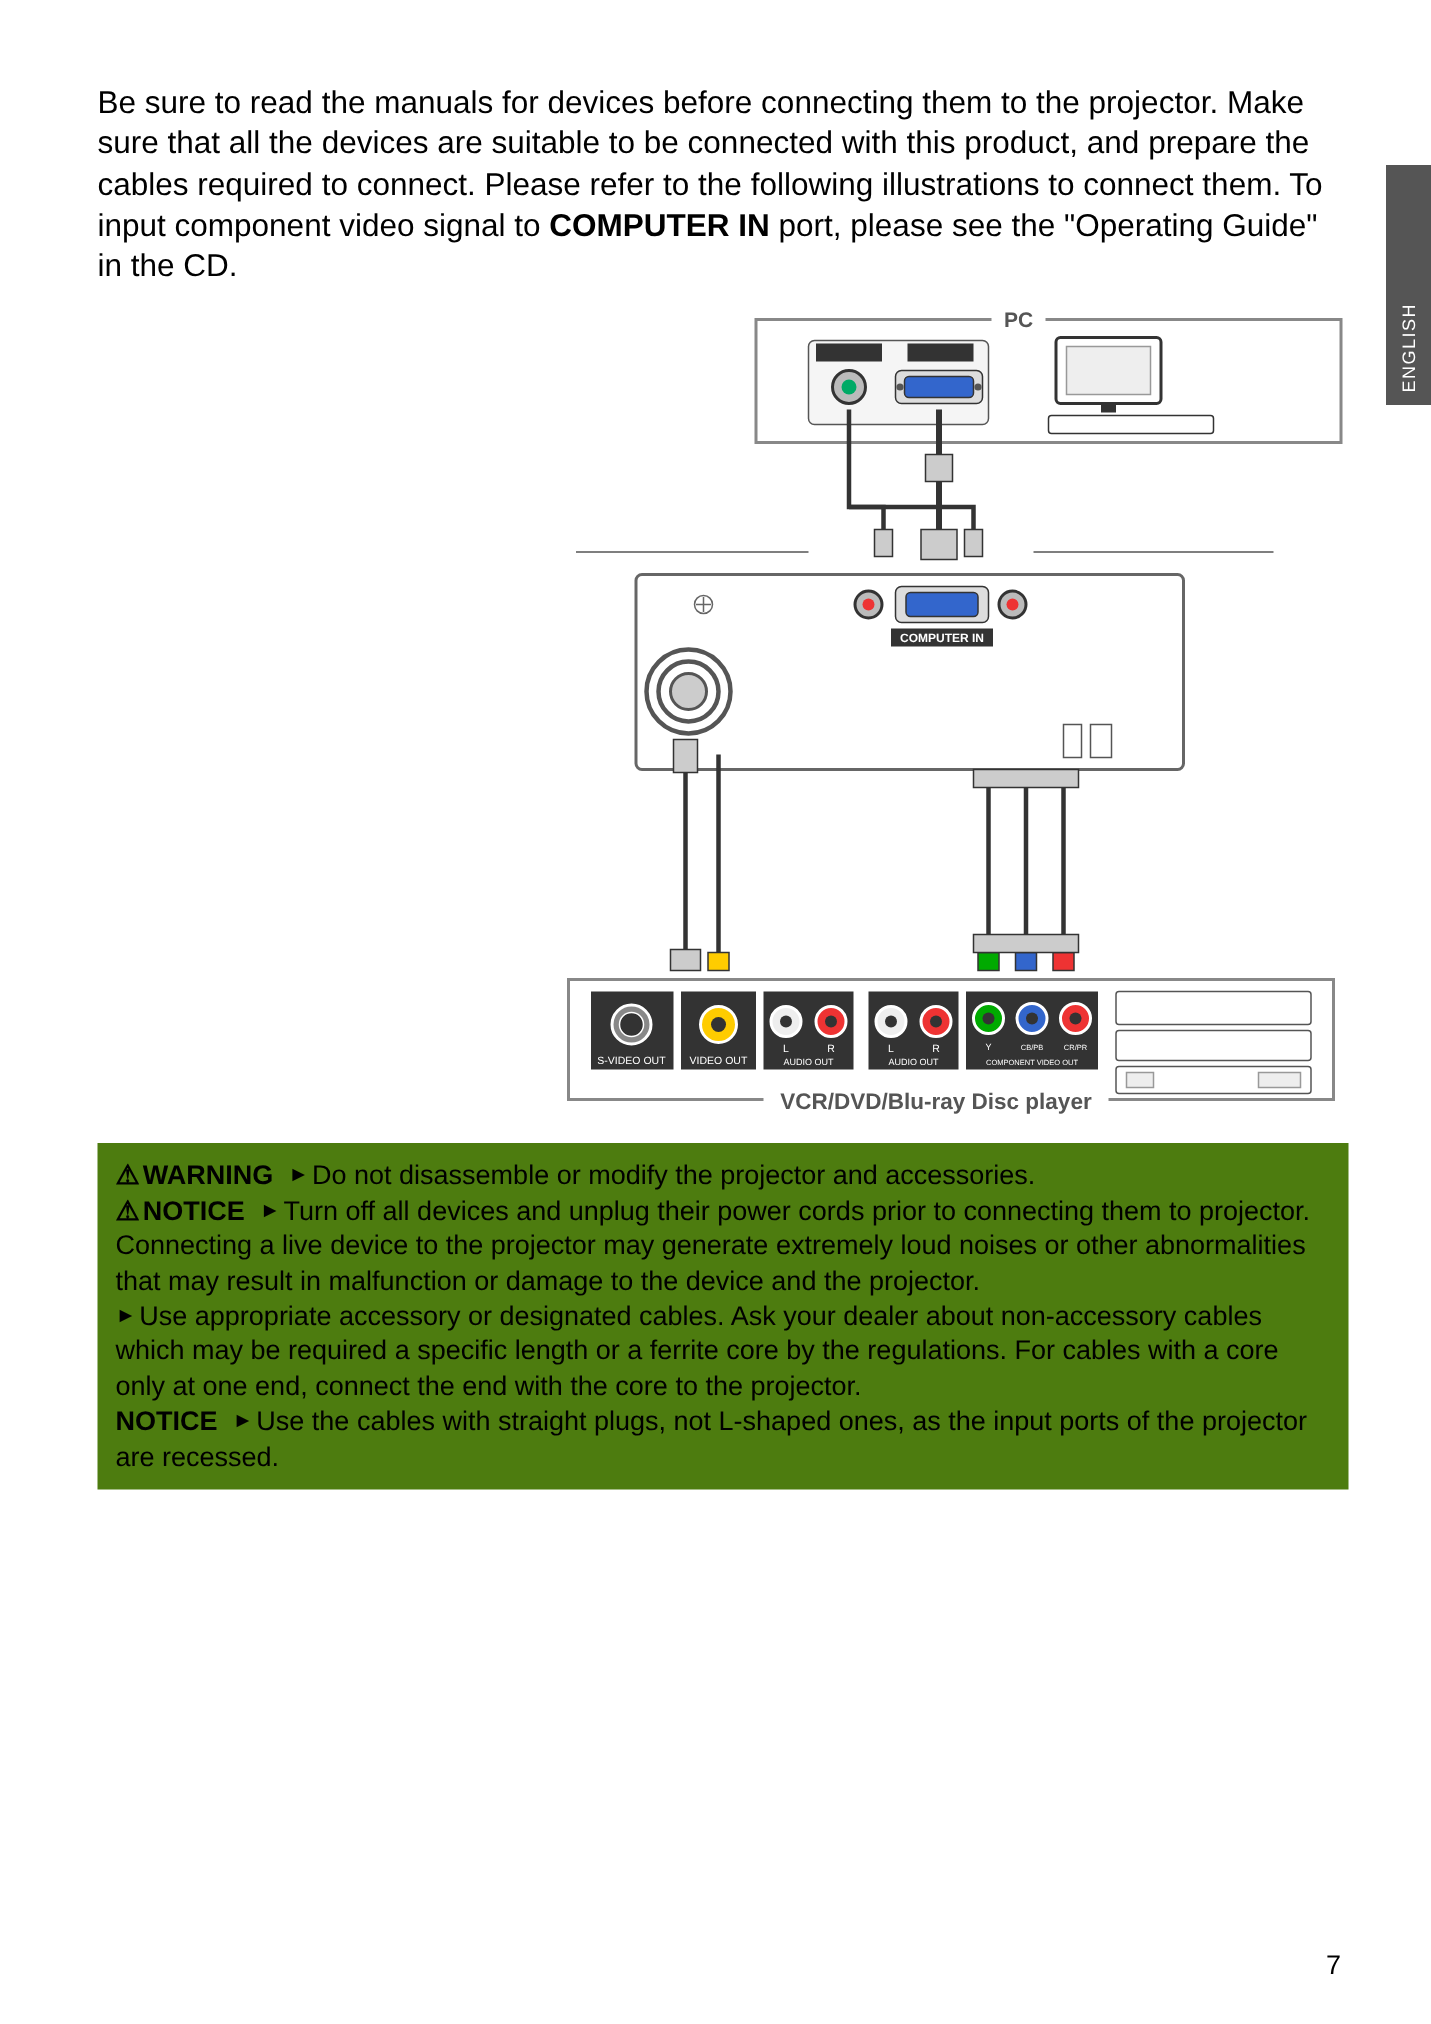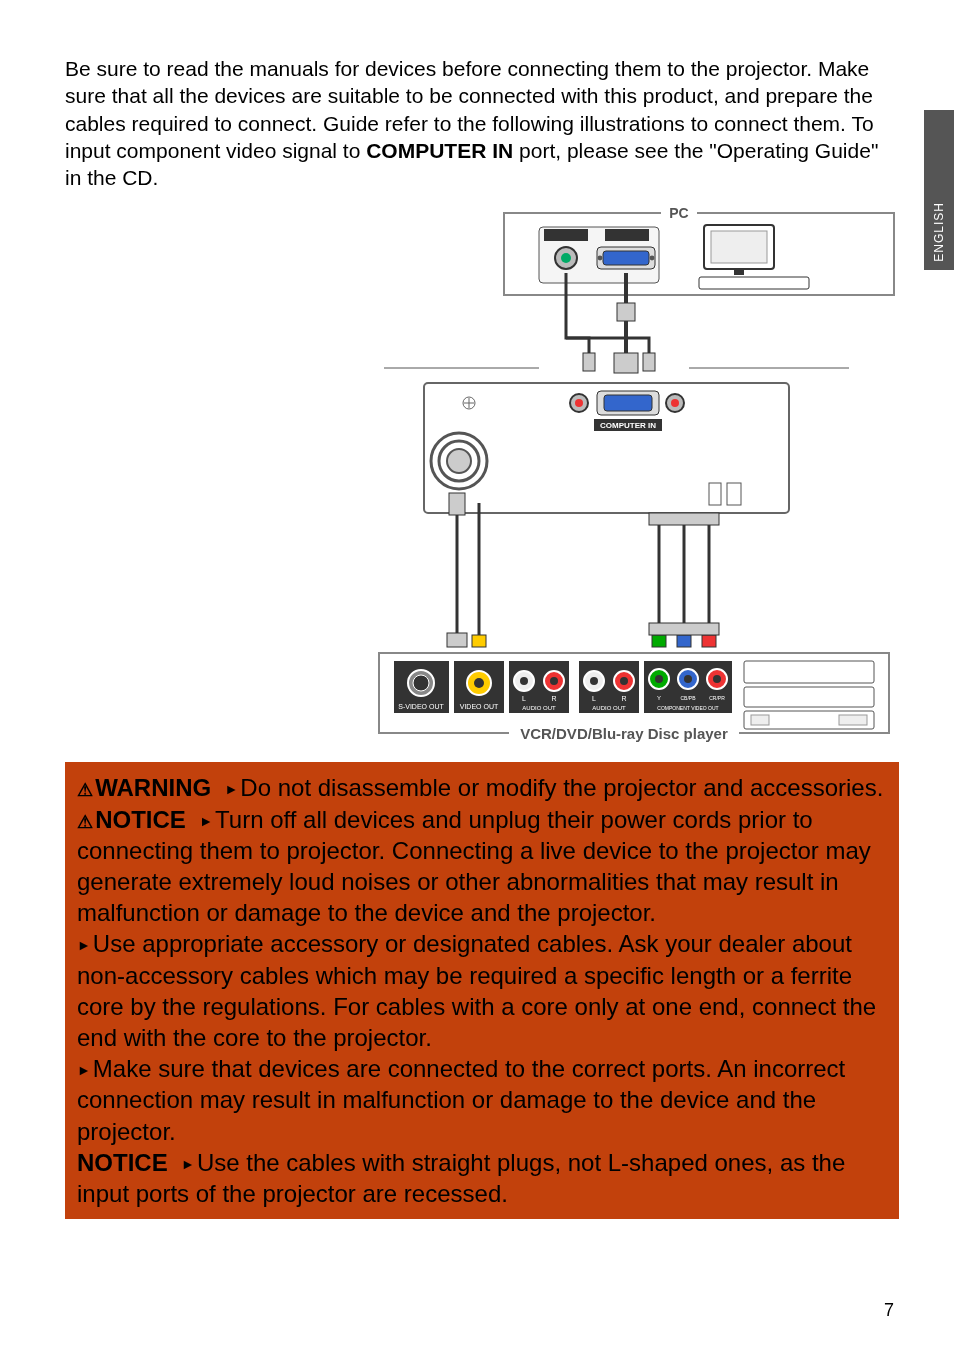--- a/index.html
+++ b/index.html
@@ -5,38 +5,38 @@
   * { box-sizing: border-box; margin: 0; padding: 0; }
   html, body { width: 954px; height: 1349px; background: #fff; font-family: Arial, Helvetica, sans-serif; color: #000; }
   .page { position: relative; width: 954px; height: 1349px; padding: 55px 55px 0 65px; }
   .side-tab { position: absolute; right: 0; top: 110px; width: 30px; height: 160px; background: #555; display: flex; align-items: flex-end; justify-content: center; padding-bottom: 8px; }
   .side-tab span { writing-mode: vertical-rl; transform: rotate(180deg); color: #fff; font-size: 12px; letter-spacing: 1px; }
   h1 { font-size: 33px; font-weight: 900; margin-bottom: 6px; }
   .intro { font-size: 21px; line-height: 1.3; }
   .intro b { font-weight: 900; }
   .diagram-wrap { width: 100%; display: flex; justify-content: flex-end; margin: 12px 0 14px 0; }
   .diagram-wrap svg { display: block; }
-  .warn-block { background: #c2410c; padding: 10px 12px 10px 12px; font-size: 24px; line-height: 1.3; }
+  .warn-block { background: #4d7c0f; padding: 10px 12px 10px 12px; font-size: 18px; line-height: 1.3; }
   .warn-block p { margin: 0; }
   .lbl { font-weight: 900; }
   .lbl .tri::before { content: "\26A0"; font-size: 18px; margin-right: 2px; }
   .arrow::before { content: "\25BA"; font-size: 14px; position: relative; top: -2px; margin-right: 2px; }
   .pnum { position: absolute; bottom: 28px; right: 60px; font-size: 18px; }
 </style>
 </head>
 <body>
 
 <div class="page">
   <div class="side-tab">
     <span>ENGLISH</span>
   </div>
 
 
   <p class="intro">
-    <span>Be sure to read the manuals for devices before connecting them to the projector. Make sure that all the devices are suitable to be connected with this product, and prepare the cables required to connect. Guide refer to the following illustrations to connect them. To input component video signal to </span><b>COMPUTER IN</b><span> port, please see the "Operating Guide" in the CD.</span>
+    <span>Be sure to read the manuals for devices before connecting them to the projector. Make sure that all the devices are suitable to be connected with this product, and prepare the cables required to connect. Please refer to the following illustrations to connect them. To input component video signal to </span><b>COMPUTER IN</b><span> port, please see the "Operating Guide" in the CD.</span>
   </p>
 
   <div class="diagram-wrap">
     <svg viewBox="0 0 560 545" width="560" height="545">
 
       <rect x="165" y="10" width="390" height="82" fill="none" stroke="#888" stroke-width="2"></rect>
       <rect x="322" y="2" width="36" height="16" fill="#fff"></rect>
       <text x="340" y="15" text-anchor="middle" font-size="14" font-weight="bold" fill="#555">PC</text>
 
       <rect x="200" y="24" width="120" height="56" rx="4" fill="#f5f5f5" stroke="#555"></rect>
@@ -181,21 +181,20 @@
   <div class="warn-block">
     <p>
       <span class="lbl"><span class="tri"></span><span>WARNING</span></span>&nbsp;
       <span class="arrow">Do not disassemble or modify the projector and accessories.</span>
     </p>
     <p>
       <span class="lbl"><span class="tri"></span><span>NOTICE</span></span>&nbsp;
       <span class="arrow">Turn off all devices and unplug their power cords prior to connecting them to projector. Connecting a live device to the projector may generate extremely loud noises or other abnormalities that may result in malfunction or damage to the device and the projector.</span>
     </p>
     <p><span class="arrow">Use appropriate accessory or designated cables. Ask your dealer about non-accessory cables which may be required a specific length or a ferrite core by the regulations. For cables with a core only at one end, connect the end with the core to the projector.</span></p>
-    <p><span class="arrow">Make sure that devices are connected to the correct ports. An incorrect connection may result in malfunction or damage to the device and the projector.</span></p>
     <p>
       <span class="lbl">NOTICE</span>&nbsp;
       <span class="arrow">Use the cables with straight plugs, not L-shaped ones, as the input ports of the projector are recessed.</span>
     </p>
   </div>
 
   <div class="pnum">7</div>
 </div>
 
 </body></html>

